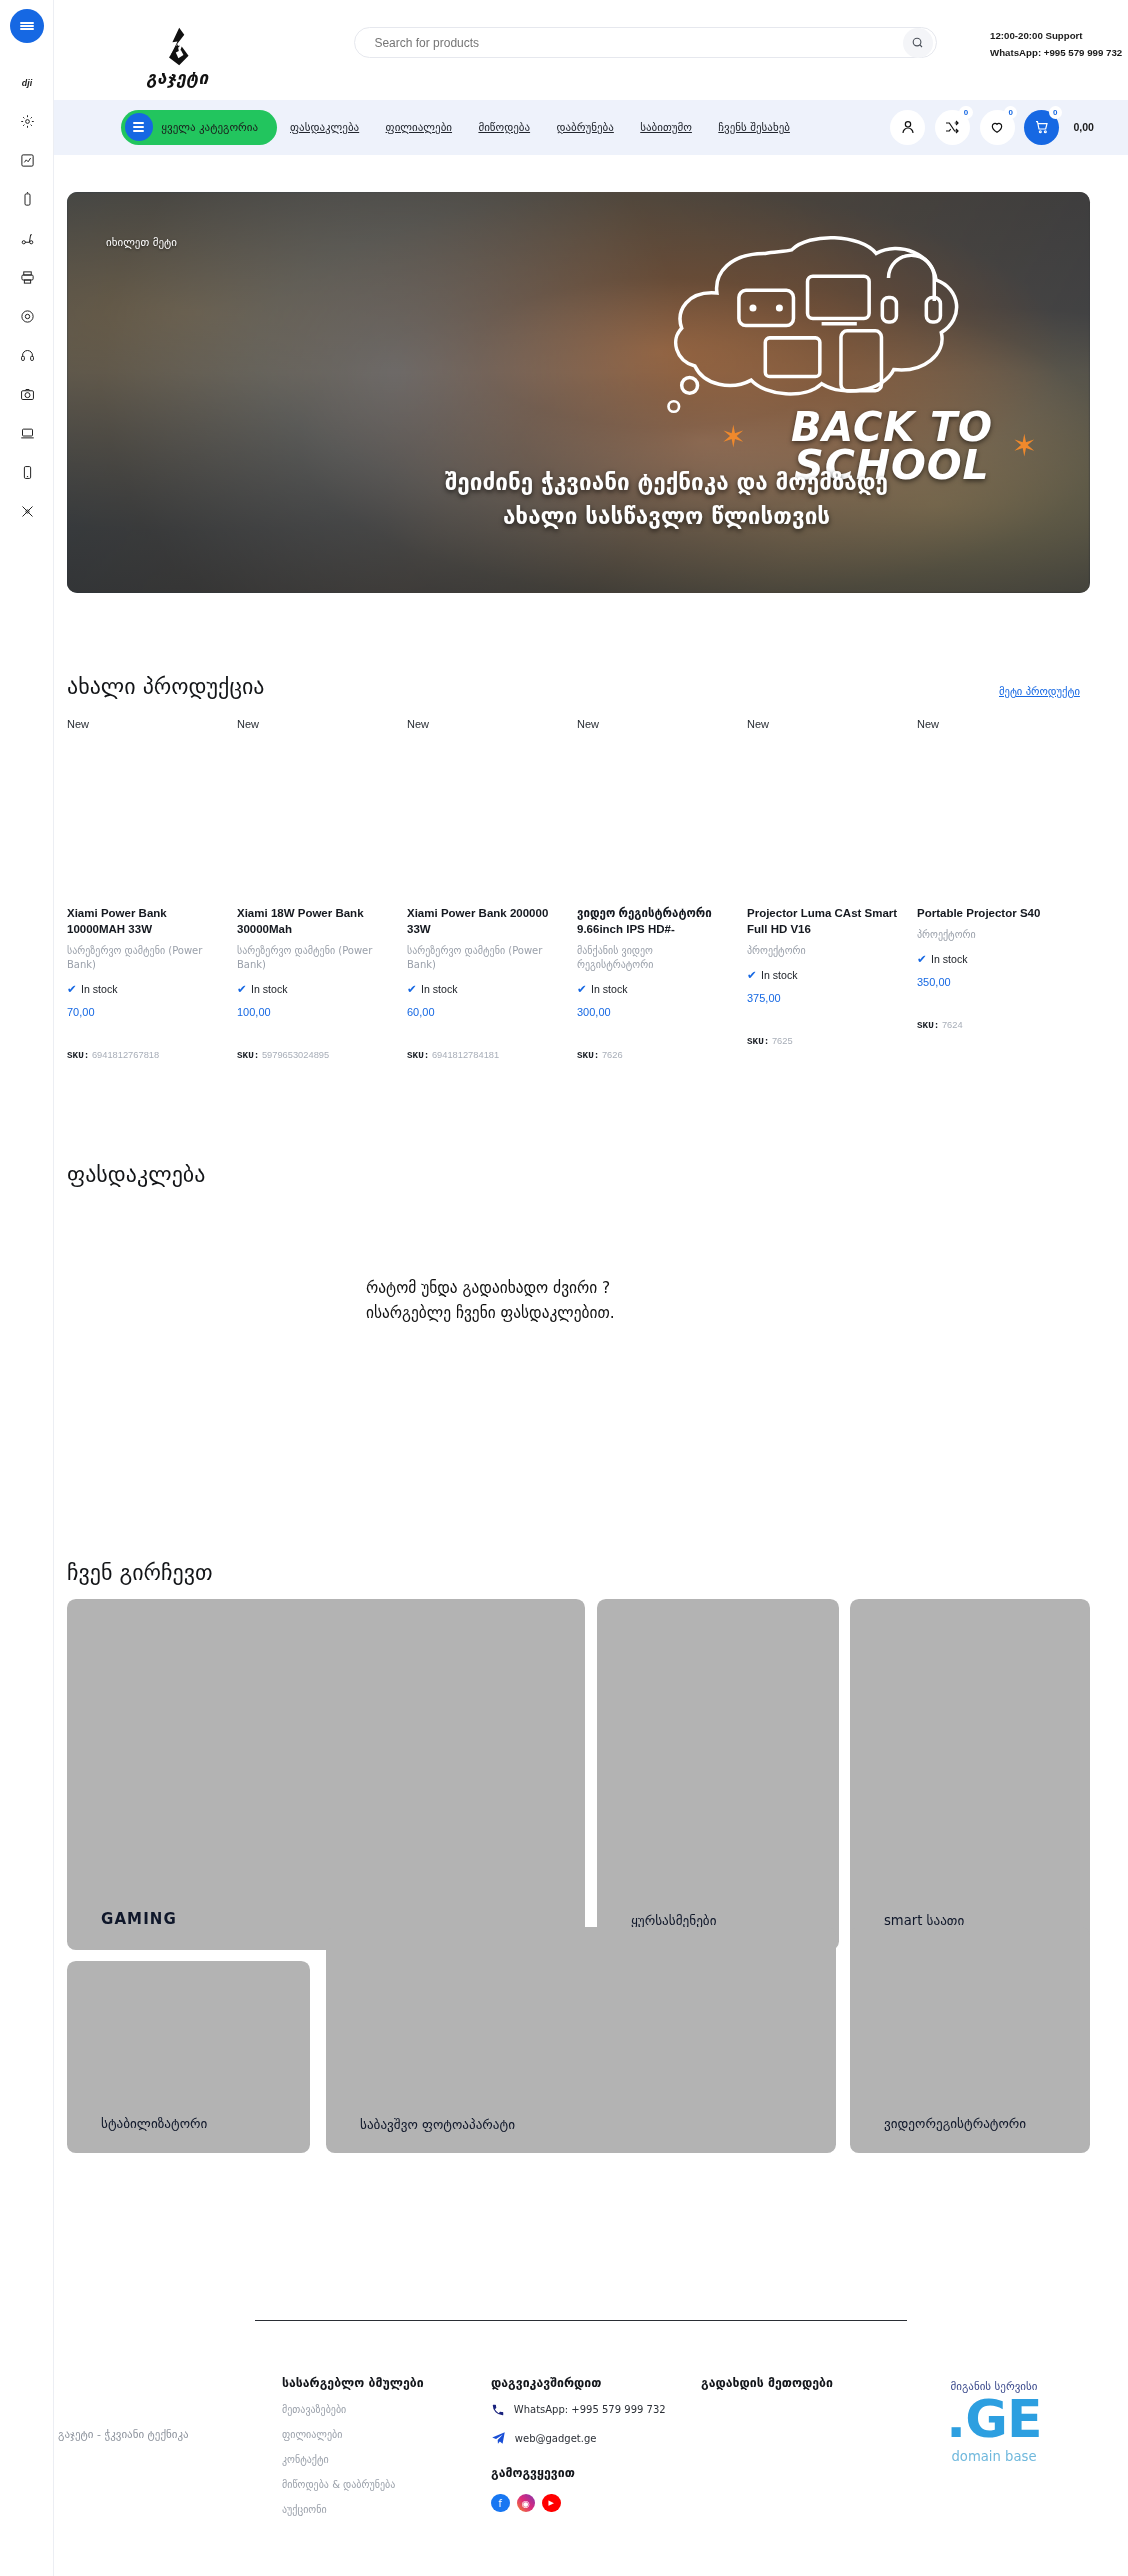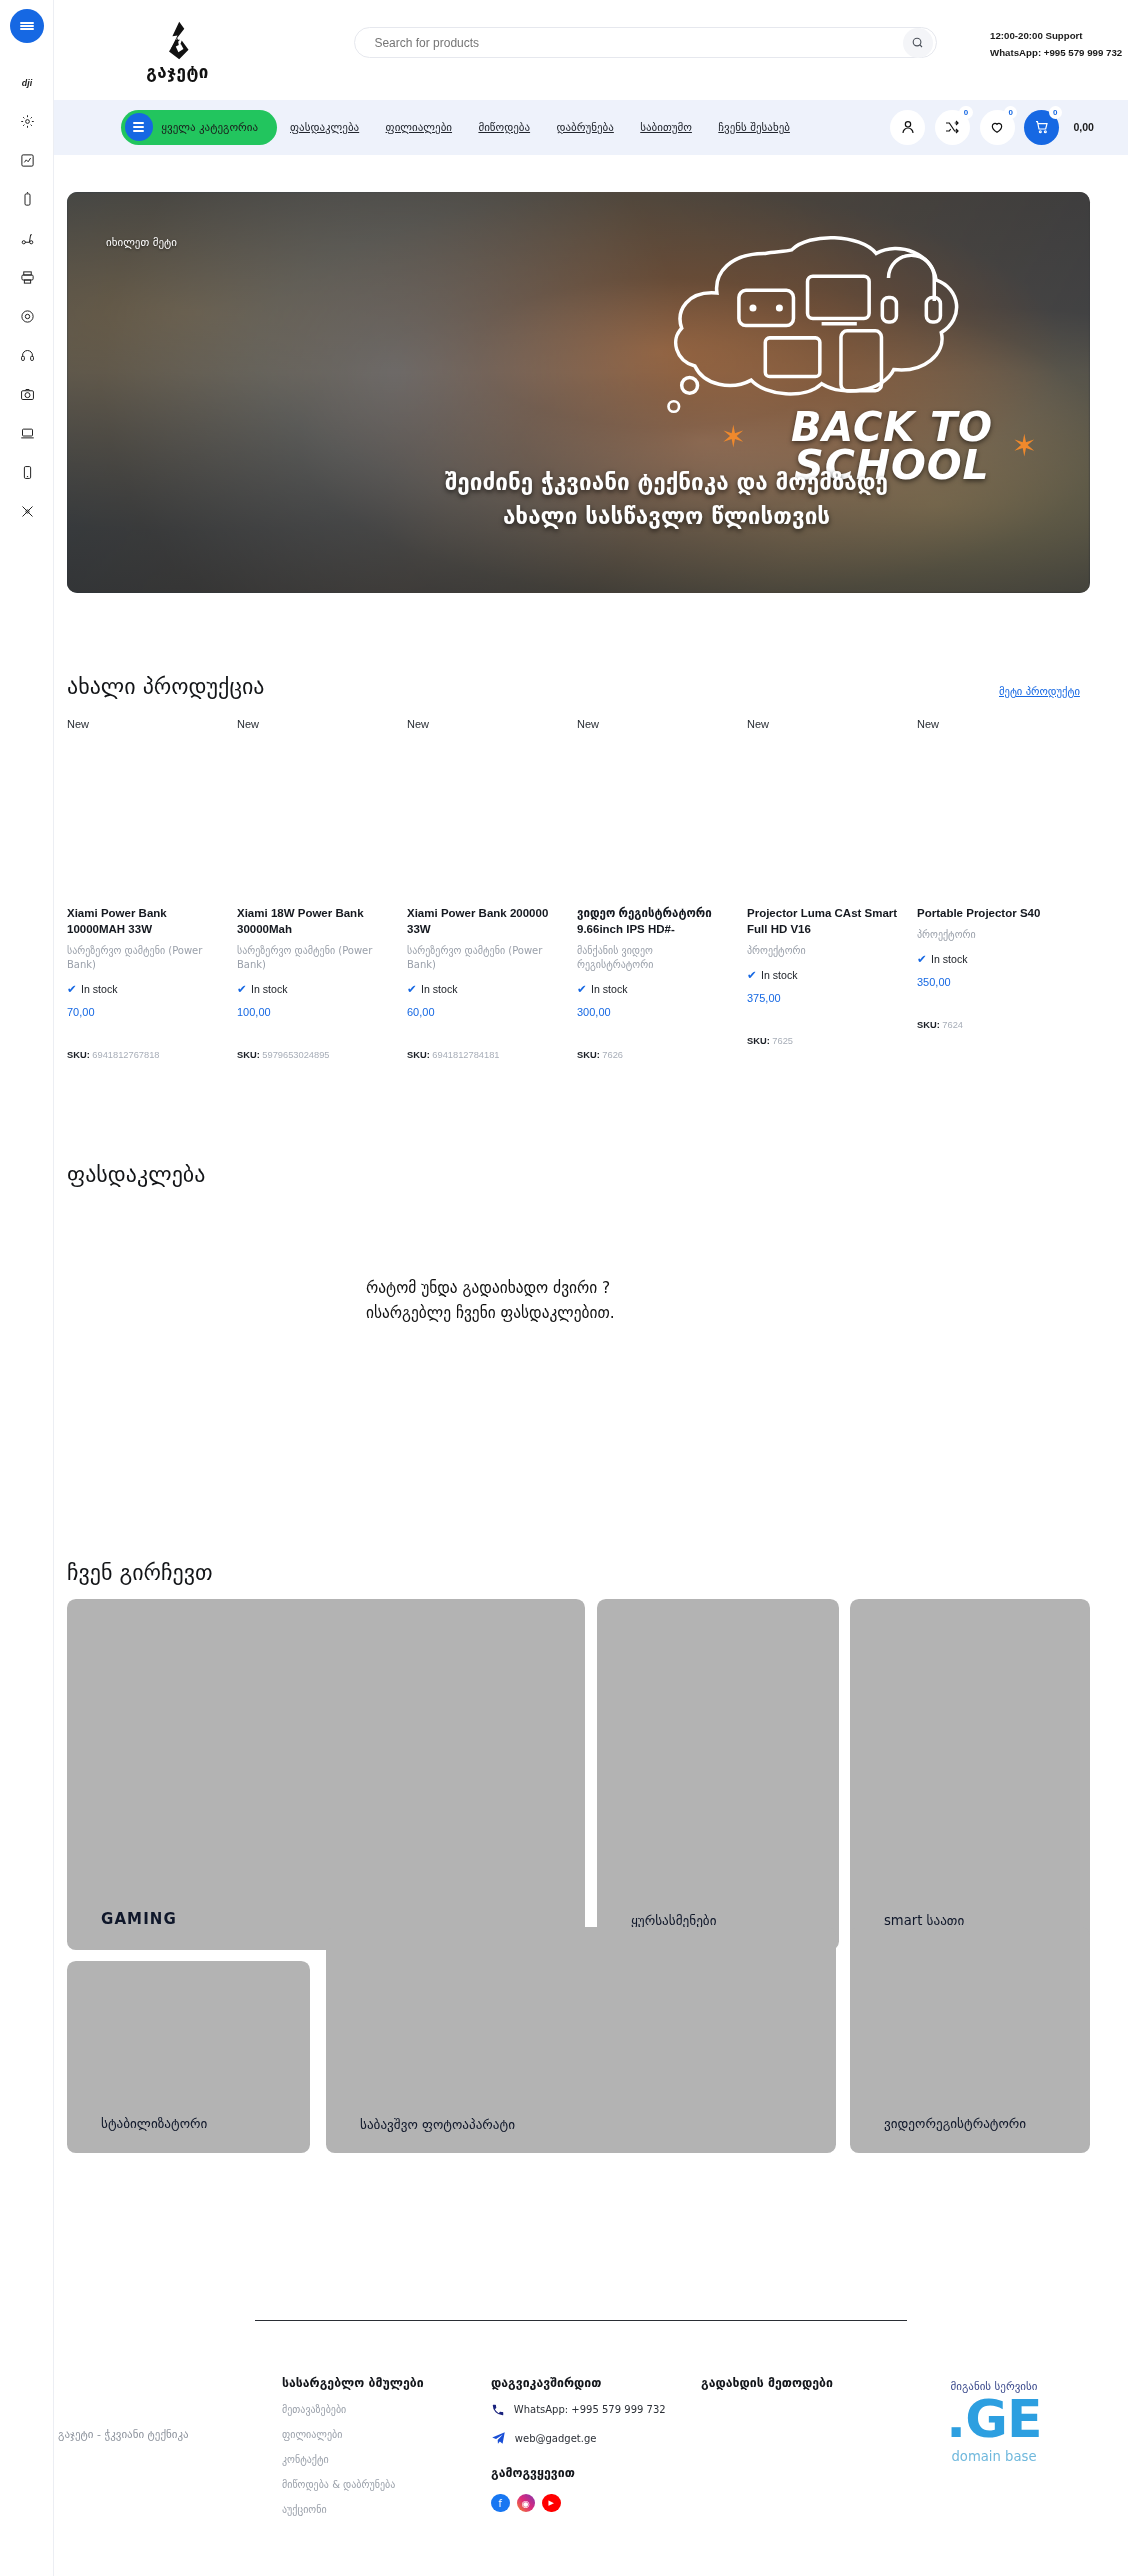--- a/index.html
+++ b/index.html
@@ -26,21 +26,21 @@
     width:54px; height:39px; display:flex; align-items:center; justify-content:center;
     color:#222; font-size:10.6px; font-weight:bold;
   }
   .rail-ico svg { width:15px; height:15px; }
 
   
   .header {
     position:absolute; left:54px; top:0; width:1075px; height:100px;
     background:#fff; display:flex; align-items:center;
   }
-  .logo-wrap { position:absolute; left:75px; top:25px; width:97px; text-align:center; }
+  .logo-wrap { position:absolute; left:75px; top:31px; width:97px; text-align:center;font-style:italic; }
   .logo-mark { height:35px; display:flex; justify-content:center; align-items:flex-end; }
   .logo-mark svg { width:35px; height:39px; }
   .logo-text {
     font-family:"DejaVu Sans", sans-serif; font-size:17px; font-weight:bold;
     letter-spacing:0.4px; color:#111; margin-top:1.8px;
   }
   .searchbar {
     position:absolute; left:300px; top:27px; width:583px; height:31px;
     border:0.9px solid #e6e8ee; border-radius:21px; background:#fff;
     display:flex; align-items:center; padding:0 3.5px 0 19.4px;
@@ -144,21 +144,21 @@
   .pimg { height:157px; margin-top:12.3px; }
   .ptitle {
     font-size:11.5px; font-weight:bold; color:#14181f; line-height:1.38;
     margin-top:7px;
   }
   .psub { font-size:10px; color:#9aa0aa; line-height:1.4; margin-top:6.2px; font-family:"DejaVu Sans", sans-serif; }
   .pstock { font-size:10.6px; color:#1b1f26; margin-top:9.7px; display:flex; align-items:center; gap:4.4px; }
   .pstock .chk { color:#1668e3; font-weight:bold; font-size:11.5px; }
   .pprice { font-size:11px; color:#1668e3; margin-top:9.7px; }
   .psku { font-size:9.3px; color:#a8aeb8; margin-top:32px; }
-  .psku b { color:#1b1f26; font-weight:bold; }
+  .psku b { color:#1b1f26; font-weight:bold;font-family:Liberation Mono, monospace; }
 
   
   .disc-copy {
     position:absolute; left:366px; top:1276px; width:547px;
     font-family:"DejaVu Sans", sans-serif; font-size:15.4px;
     color:#111; line-height:1.62; font-weight:normal;
   }
 
   
   .tile {

